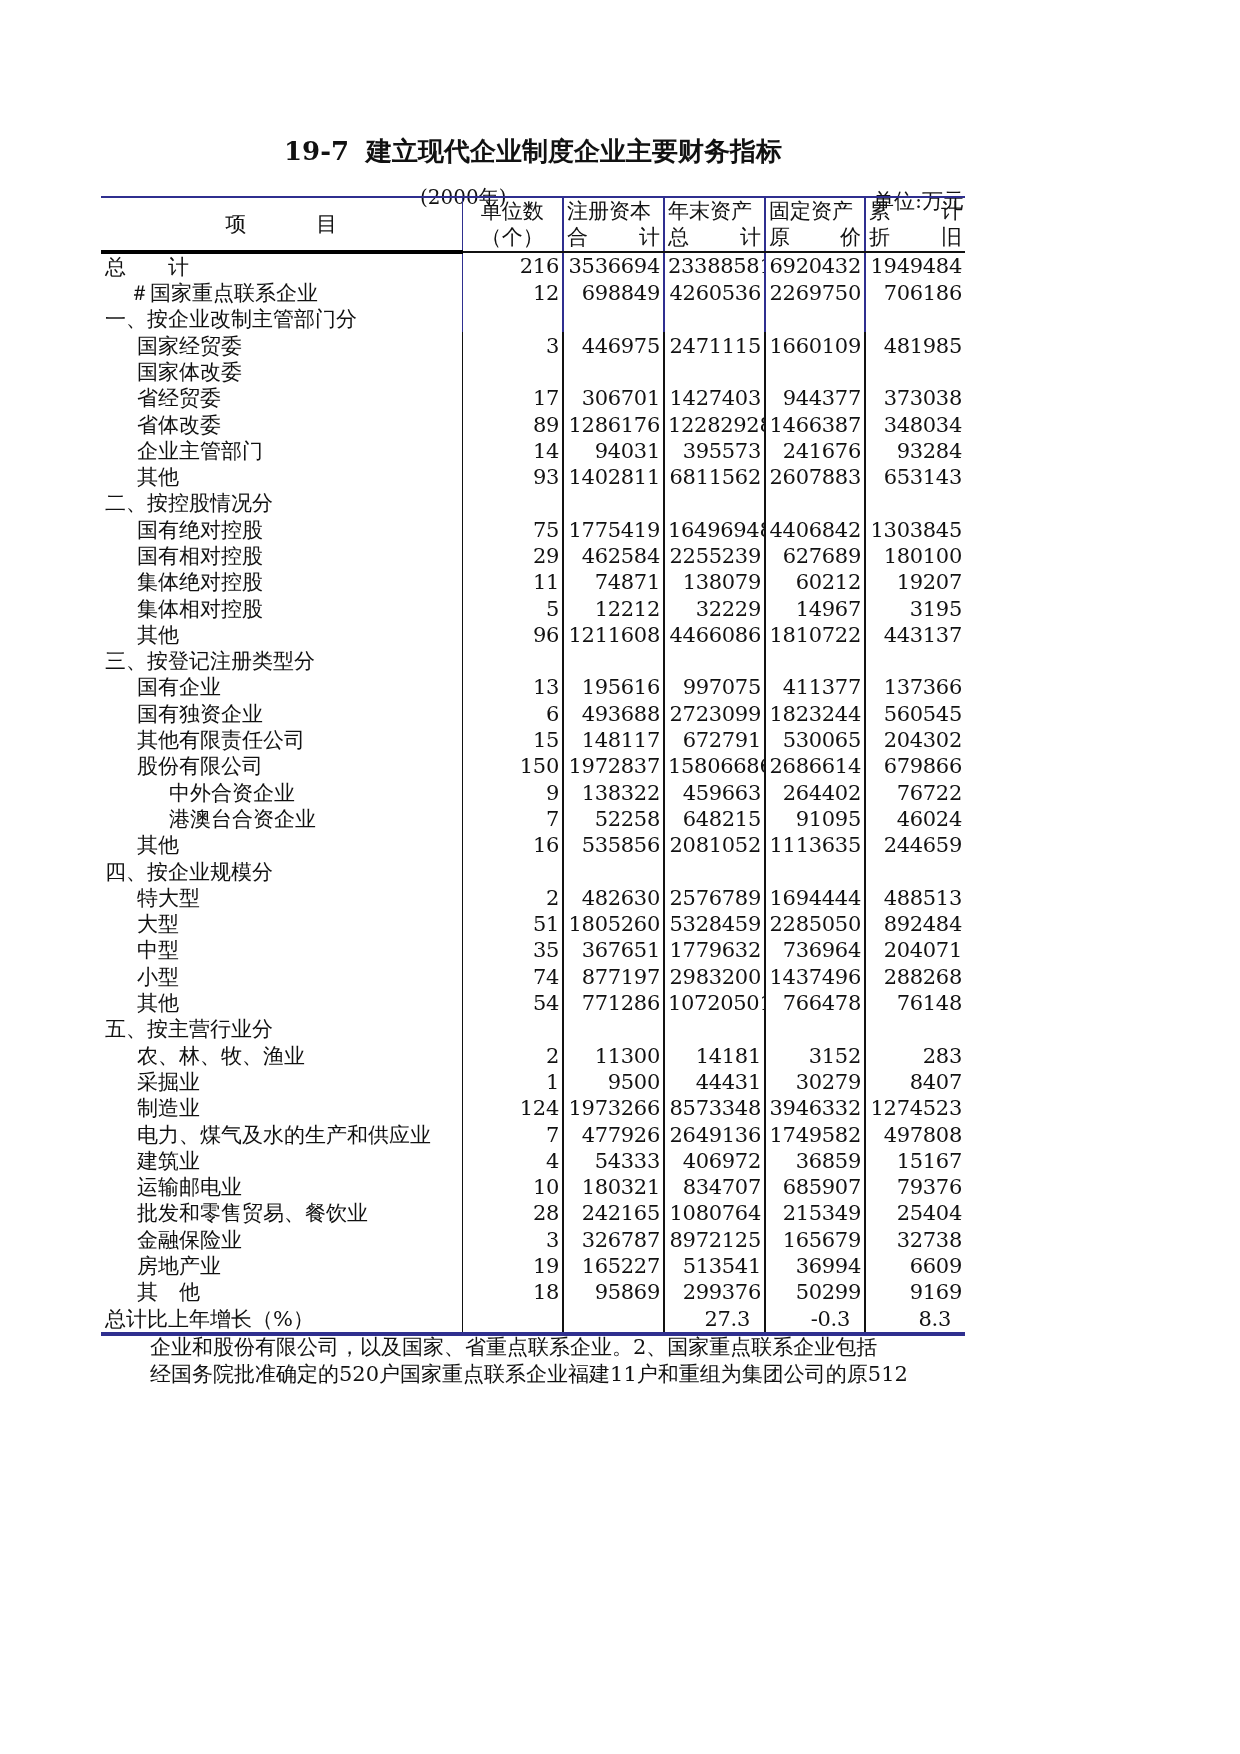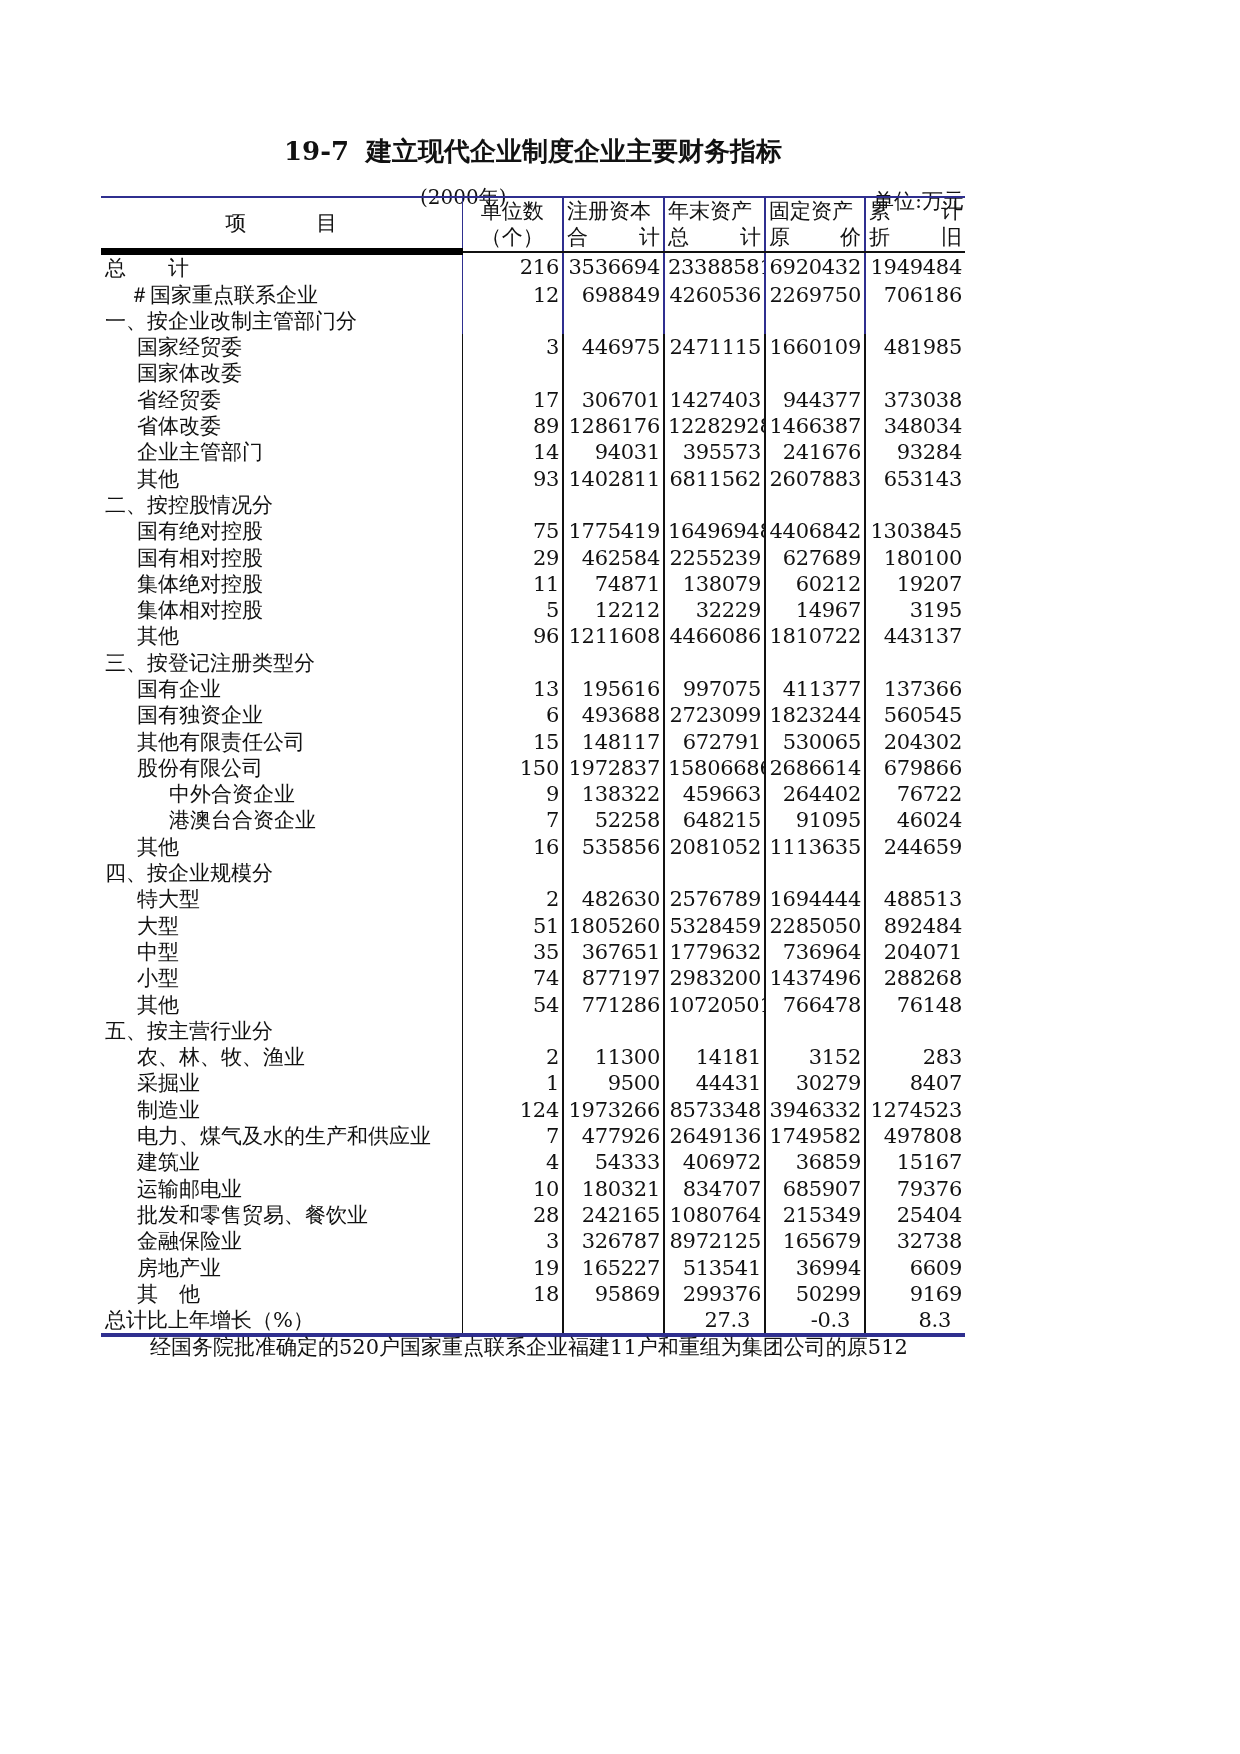--- a/index.html
+++ b/index.html
@@ -50,21 +50,21 @@
   <colgroup>
     <col class="c0">
       <col class="c1">
       <col class="c2">
       <col class="c3">
       <col class="c4">
       <col class="c5">
   </colgroup>
   <thead>
     <tr class="h1">
-      <th class="item" rowspan="2" style="border-bottom:7px solid #000000;">
+      <th class="item" rowspan="2" style="border-bottom:4px solid #000000;">
         <span>项</span><span class="gap"></span><span>目</span>
       </th>
       <th class="hd c1"><span>单位数</span></th>
       <th class="hd"><span>注册资本</span></th>
       <th class="hd"><span>年末资产</span></th>
       <th class="hd"><span>固定资产</span></th>
       <th class="hd">
           <div class="spl">
             <span>累</span>
             <span>计</span>
@@ -425,14 +425,15 @@
         <td class="num c1"></td>
         <td class="num"></td>
         <td class="num">27.3</td>
         <td class="num">-0.3</td>
         <td class="num">8.3</td>
       </tr>
     </tbody>
 </table>
 
 <div class="notes">
+  <div class="ind">企业和股份有限公司，以及国家、省重点联系企业。2、国家重点联系企业包括</div>
   <div class="ind">经国务院批准确定的520户国家重点联系企业福建11户和重组为集团公司的原512</div>
 </div>
 
 </body></html>

